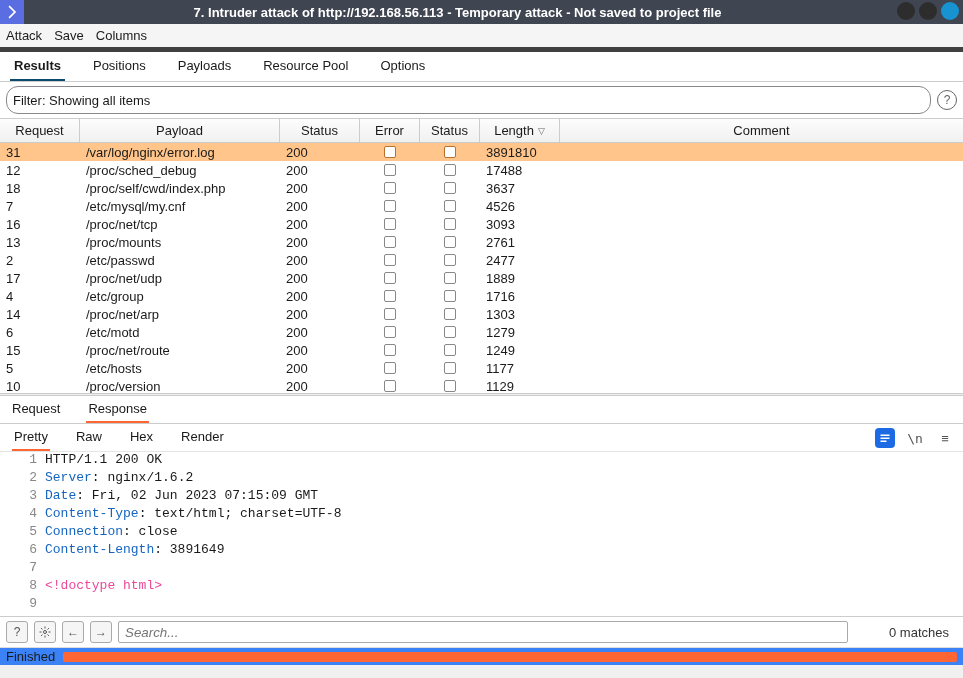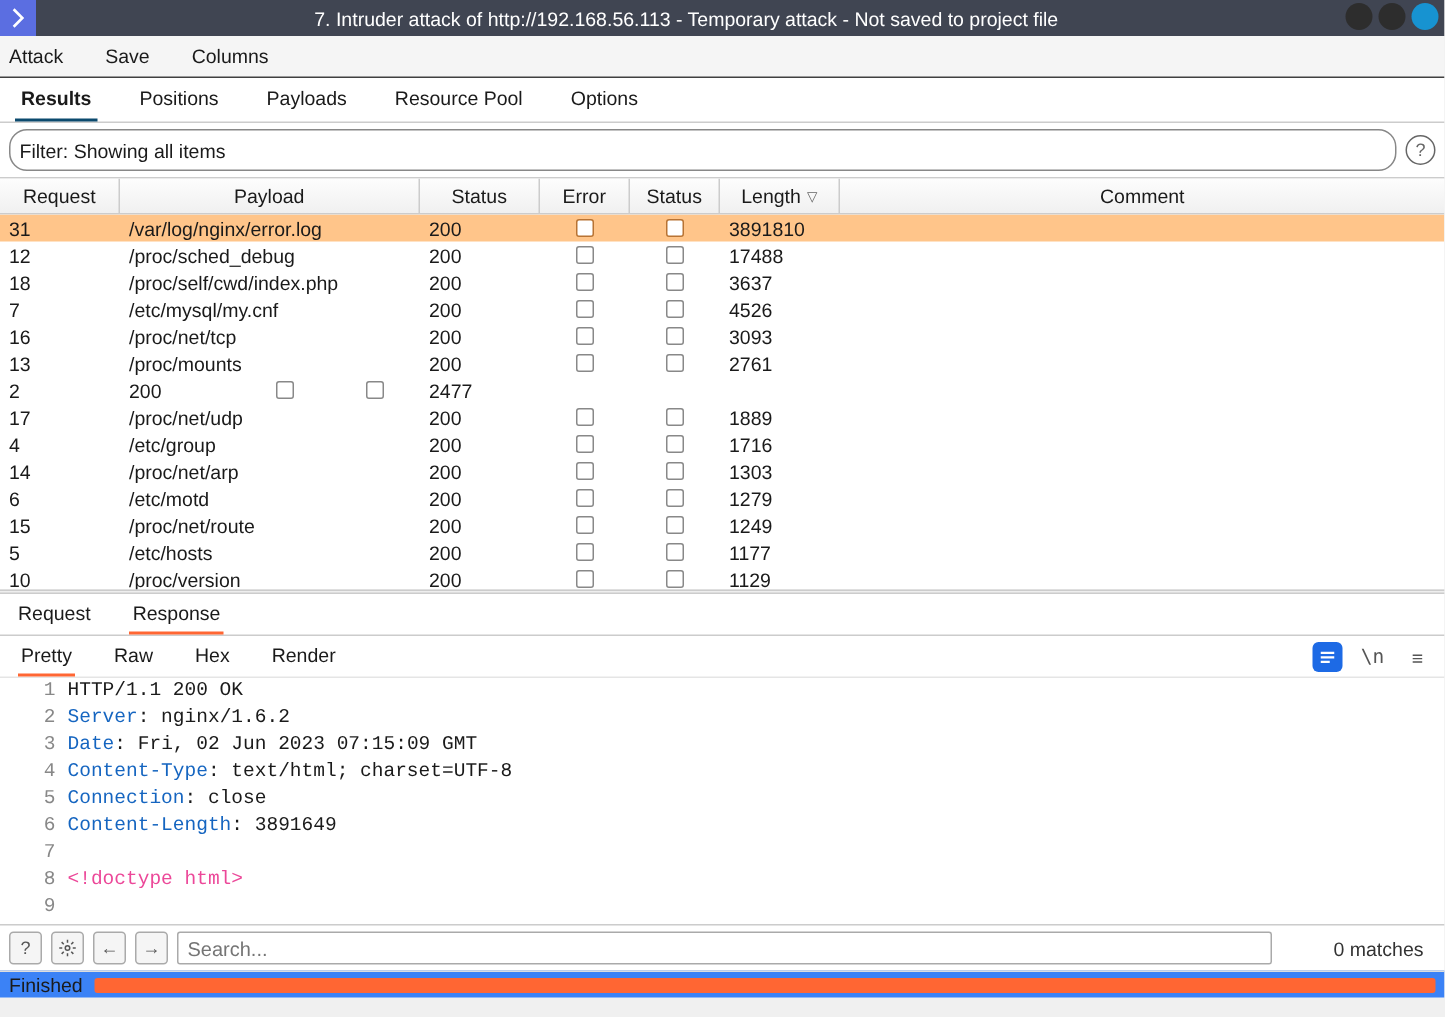--- a/index.html
+++ b/index.html
@@ -1,23 +1,23 @@
 <!DOCTYPE html>
 <html><head>
 <meta charset="utf-8">
 <style>
 html,body{margin:0;padding:0;font-family:"Liberation Sans",Arial,sans-serif;font-size:13px;color:#1a1a1a;background:#f0f0f0;overflow:hidden;width:963px;height:678px}
 *{box-sizing:border-box}
-.titlebar{height:24px;background:#404552;display:flex;align-items:center;color:#fff;font-weight:400;font-size:13px;position:relative}
+.titlebar{height:24px;background:#404552;display:flex;align-items:center;color:#fff;font-weight:700;font-size:13px;position:relative}
 .titlebar .icon{width:24px;height:24px;background:#5b6ee1;display:flex;align-items:center;justify-content:center;margin-right:8px}
 .titlebar .title{flex:1;text-align:center;padding-right:80px}
 .titlebar .wbtns{position:absolute;right:4px;top:2px;display:flex;gap:4px}
 .titlebar .wbtn{width:18px;height:18px;border-radius:50%;background:#2d2d2d;display:inline-block}
 .titlebar .wbtn.close{background:#1793d1}
-.menubar{height:28px;background:#f5f5f5;display:flex;align-items:center;padding:0 6px;gap:28px;border-bottom:1px solid #404040}
+.menubar{height:28px;background:#f5f5f5;display:flex;align-items:center;padding:0 6px;gap:12px;border-bottom:5px solid #404040}
 .menubar span{cursor:pointer}
 .tabbar{height:30px;background:#fff;display:flex;align-items:flex-end;padding:0 10px;gap:24px;border-bottom:1px solid #ccc}
 .tabbar .tab{padding:6px 4px 6px 4px;border-bottom:2px solid transparent;cursor:pointer}
 .tabbar .tab.active{border-bottom:2px solid #0c4a6e;font-weight:700}
 .filterbar{padding:4px 6px;background:#fff;display:flex;gap:6px;align-items:center}
 .filterbar .filter{flex:1;height:28px;border:1px solid #888;border-radius:12px;padding:0 6px;display:flex;align-items:center}
 .filterbar .help{width:20px;height:20px;border:1.5px solid #666;border-radius:50%;display:flex;align-items:center;justify-content:center;font-size:12px;color:#666;cursor:pointer}
 .table{background:#fff;height:275px;overflow:hidden;display:flex;flex-direction:column;border-top:1px solid #ccc}
 .thead{display:flex;background:linear-gradient(#fdfdfd,#f0f0f0);border-bottom:1px solid #ccc;height:24px;font-size:13px}
 .thead .th{border-right:1px solid #ccc;padding:3px 6px;display:flex;align-items:center;justify-content:center;cursor:pointer}
@@ -47,21 +47,21 @@
 .subtabs .rbtn.blue{background:#1d6ae5;color:#fff}
 .editor{background:#fff;height:165px;overflow:hidden;font-family:"Liberation Mono",Consolas,monospace;font-size:13px;position:relative;border-bottom:1px solid #ccc}
 .line{display:flex;height:18px}
 .line .gut{width:45px;text-align:right;padding-right:8px;color:#888;background:#fff;user-select:none}
 .line .code{flex:1;white-space:pre}
 .hkey{color:#1565c0}
 .htag{color:#1565c0}
 .hstr{color:#ec4899}
 .searchbar{height:30px;background:#fff;display:flex;align-items:center;padding:0 6px;gap:6px}
 .icbtn{width:22px;height:22px;border:1px solid #aaa;border-radius:3px;background:#f5f5f5;display:flex;align-items:center;justify-content:center;cursor:pointer;font-size:12px;color:#555}
-.searchbar input{flex:1;height:22px;border:1px solid #aaa;border-radius:2px;padding:0 6px;color:#888;max-width:730px}
+.searchbar input{flex:1;height:22px;border:1px solid #aaa;border-radius:2px;padding:0 6px;font-style:italic;color:#888;max-width:730px}
 .searchbar .matches{margin-left:auto;padding-right:8px;color:#333}
 .statusbar{height:18px;background:#3b82f6;display:flex;align-items:center;padding:0 6px;gap:8px;border-top:1px solid #ddd}
 .statusbar .prog{flex:1;height:10px;background:#ff6633;border-radius:2px}
 .sort-arrow{margin-left:4px;font-size:9px;color:#666}
 </style>
 </head>
 <body>
 
 <div class="titlebar">
   <div class="icon">
@@ -185,20 +185,21 @@
           <span class="cb"></span>
         </div>
         <div class="td col-to">
           <span class="cb"></span>
         </div>
         <div class="td col-len">2761</div>
         <div class="td col-com"></div>
       </div>
       <div class="row">
         <div class="td col-req">2</div>
+        <div class="td col-pay">/etc/passwd</div>
         <div class="td col-stat">200</div>
         <div class="td col-err">
           <span class="cb"></span>
         </div>
         <div class="td col-to">
           <span class="cb"></span>
         </div>
         <div class="td col-len">2477</div>
         <div class="td col-com"></div>
       </div>

